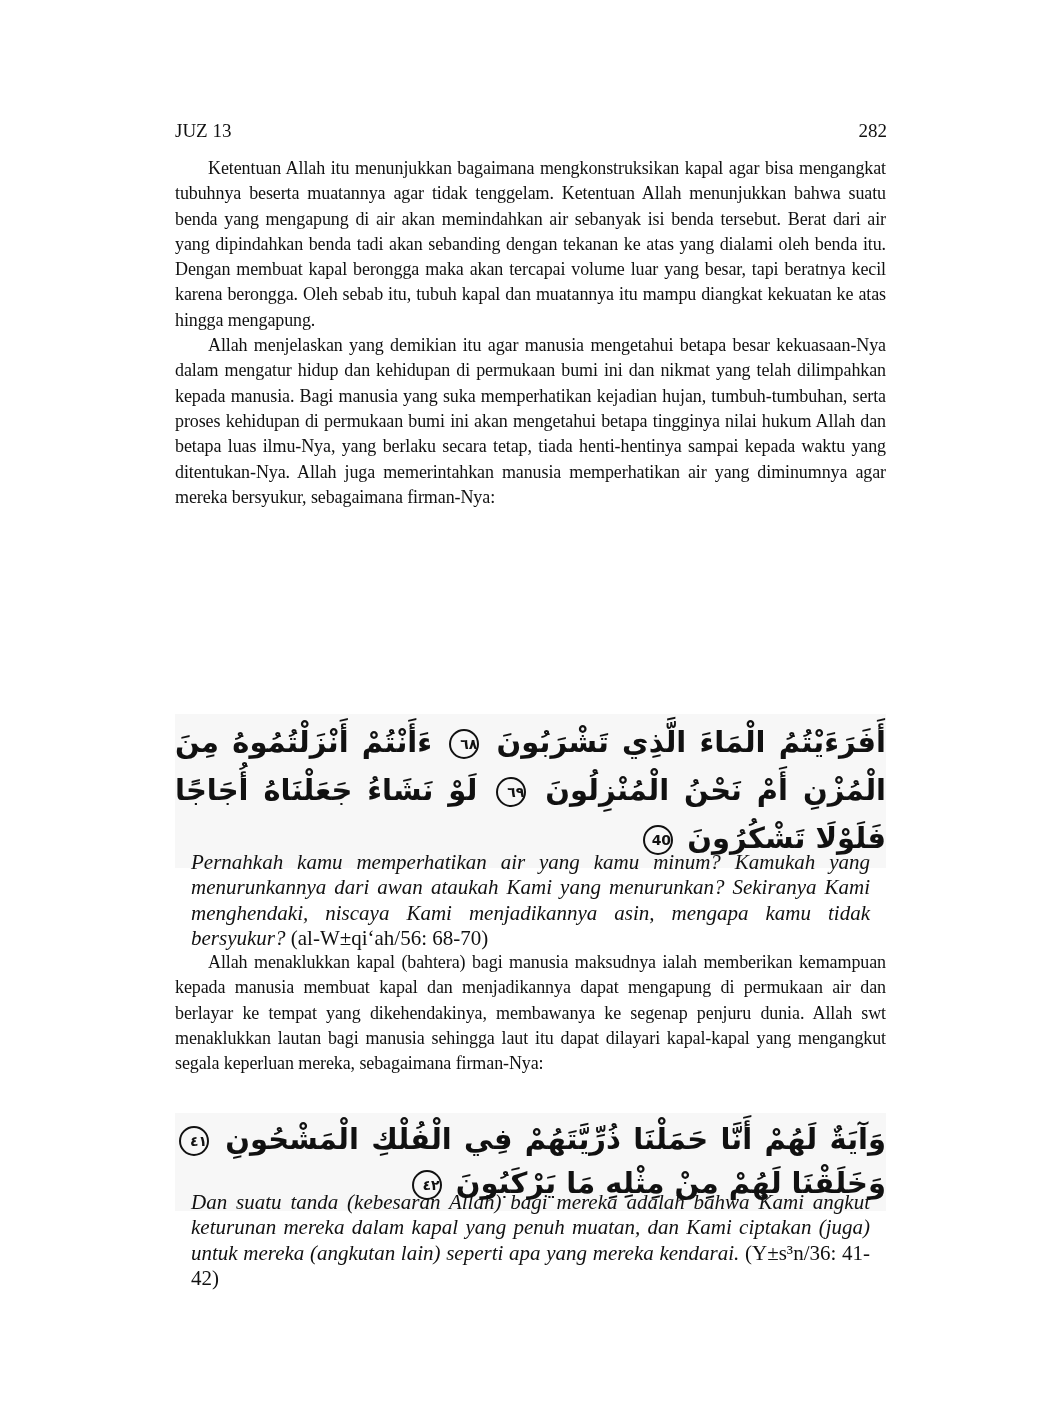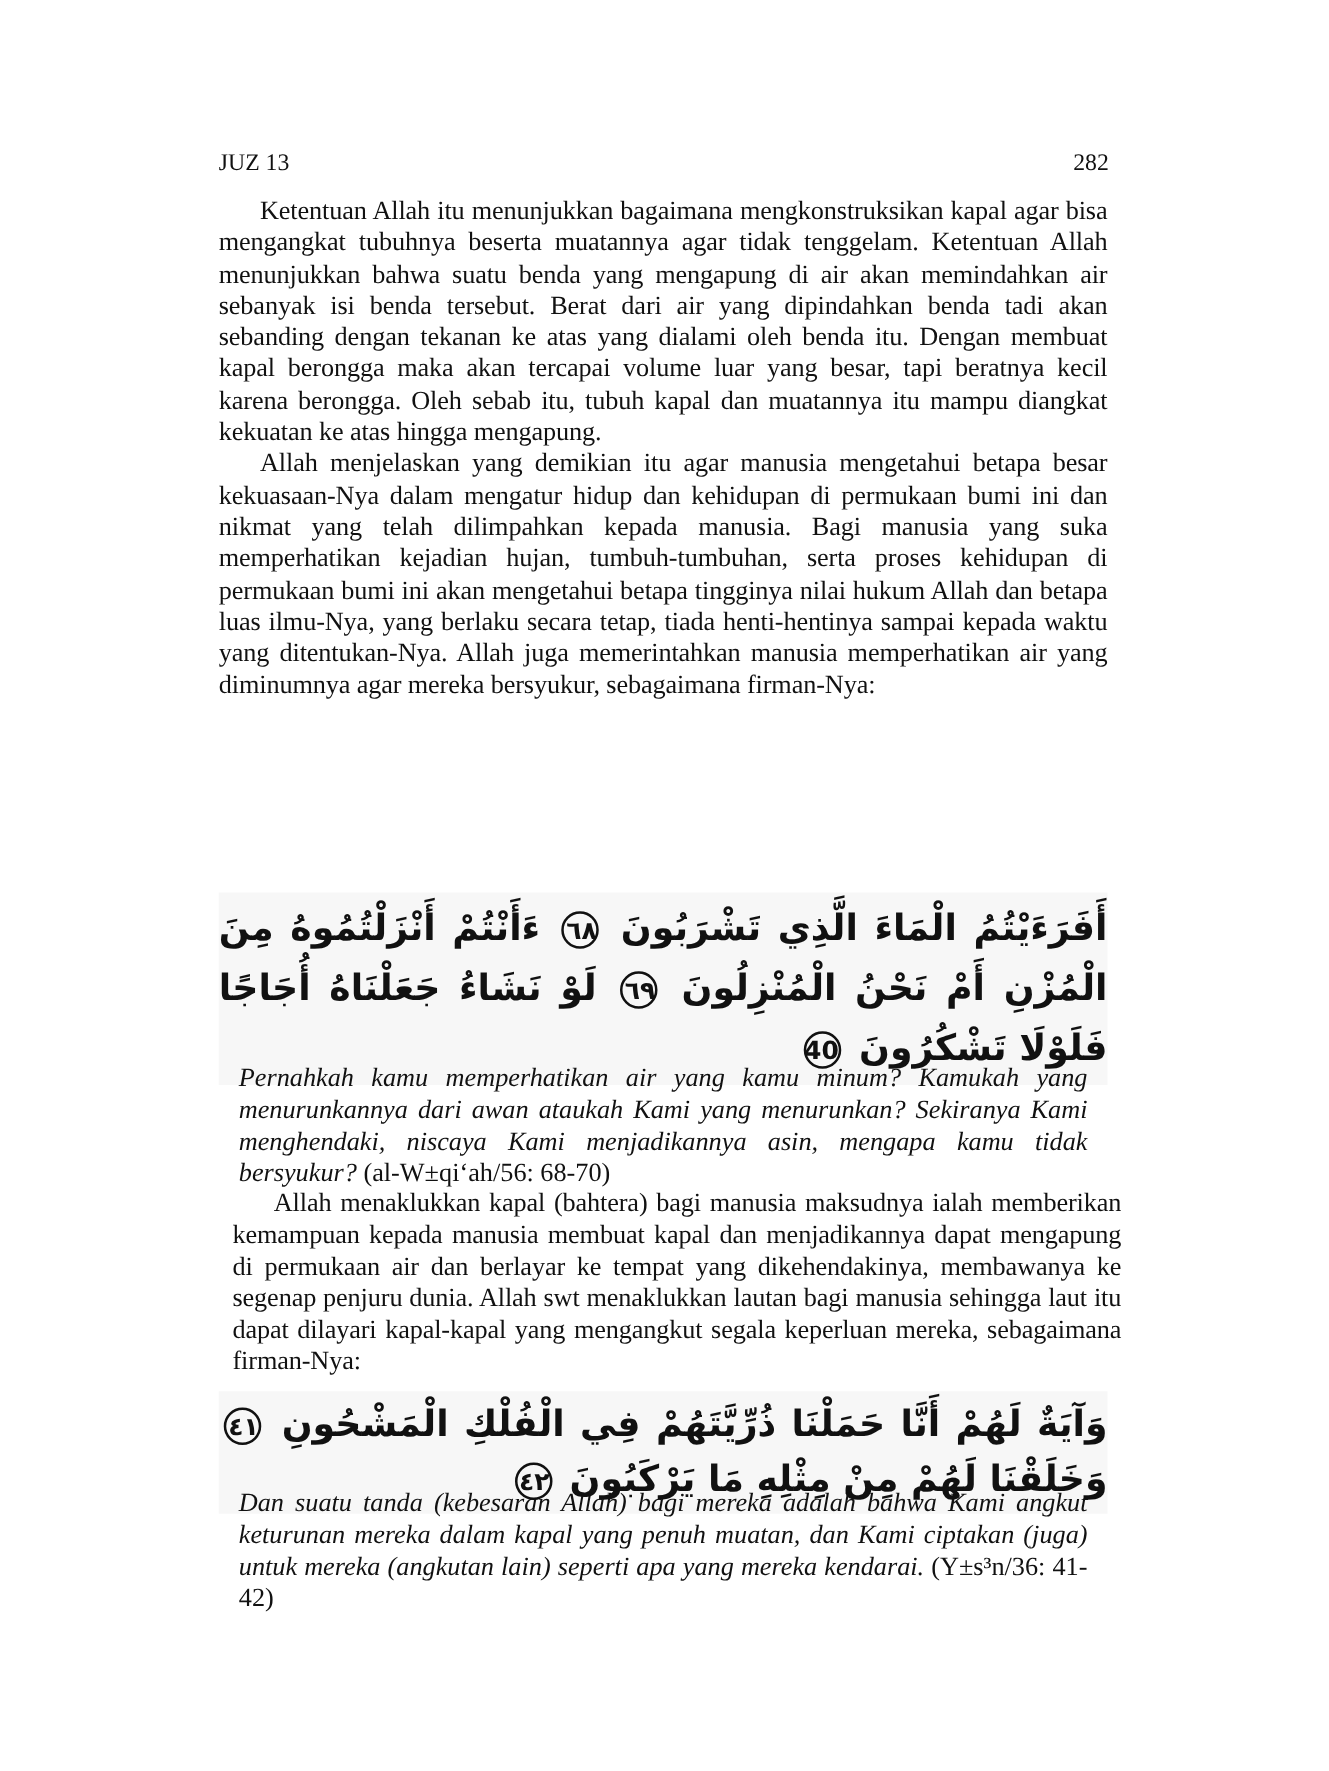--- a/index.html
+++ b/index.html
@@ -2,30 +2,30 @@
 <html><head>
 <meta charset="utf-8">
 <style>
   html, body { margin: 0; padding: 0; background: #ffffff; }
   body { width: 1063px; height: 1417px; position: relative; overflow: hidden;
          font-family: "Liberation Serif", "DejaVu Serif", serif; color: #111; }
   .header { position: absolute; top: 76px; left: 175px; width: 712px; height: 26px;
             font-size: 19px; display: flex; justify-content: space-between; align-items: baseline; margin-top: 44px; }
   .header .center { position: absolute; left: 0; right: 0; text-align: center; top: 0; }
   .page { position: absolute; left: 175px; width: 711px; }
-  p.para { margin: 0; font-size: 21px; line-height: 25.3px; text-align: justify;
+  p.para { margin: 0; font-size: 18px; line-height: 25.3px; text-align: justify;
            text-indent: 33px; letter-spacing: -0.1px; }
   p.trans { margin: 16px; font-size: 21px; line-height: 25.3px; text-align: justify; font-style: italic; }
   p.trans .ref { font-style: normal; }
   .arabic { background: #f7f7f7; direction: rtl; text-align: justify; text-align-last: right;
             font-family: "DejaVu Sans", sans-serif; font-weight: bold; font-size: 29px;
             line-height: 48px; color: #111; padding: 4px 0 6px 0; }
   .ayah-num { display: inline-block; border: 2px solid #111; border-radius: 50%;
               width: 26px; height: 26px; line-height: 26px; text-align: center;
-              font-size: 20px; vertical-align: middle; margin: 0 4px; direction: rtl; }
+              font-size: 14px; vertical-align: middle; margin: 0 4px; direction: rtl; }
 </style>
 </head>
 <body>
 
 <div class="header">
   <span>JUZ 13</span>
   <span>282</span>
 </div>
 
 <div class="page" style="top:156px;">
@@ -42,21 +42,21 @@
   <span class="ayah-num">40</span>
 </div>
 
 <div class="page" style="top:834px;">
   <p class="trans">
     <span>Pernahkah kamu memperhatikan air yang kamu minum? Kamukah yang menurunkannya dari awan ataukah Kami yang menurunkan? Sekiranya Kami menghendaki, niscaya Kami menjadikannya asin, mengapa kamu tidak bersyukur?</span>
     <span class="ref">(al-W±qi‘ah/56: 68-70)</span>
   </p>
 </div>
 
-<div class="page" style="top:950px;margin-left:11px;">
+<div class="page" style="top:950px;">
   <p class="para">Allah menaklukkan kapal (bahtera) bagi manusia maksudnya ialah memberikan kemampuan kepada manusia membuat kapal dan menjadikannya dapat mengapung di permukaan air dan berlayar ke tempat yang dikehendakinya, membawanya ke segenap penjuru dunia. Allah swt menaklukkan lautan bagi manusia sehingga laut itu dapat dilayari kapal-kapal yang mengangkut segala keperluan mereka, sebagaimana firman-Nya:</p>
 </div>
 
 <div class="page arabic" style="top:1113px; line-height:44px;">
   <span>وَآيَةٌ لَهُمْ أَنَّا حَمَلْنَا ذُرِّيَّتَهُمْ فِي الْفُلْكِ الْمَشْحُونِ</span>
   <span class="ayah-num">٤١</span>
   <span>وَخَلَقْنَا لَهُمْ مِنْ مِثْلِهِ مَا يَرْكَبُونَ</span>
   <span class="ayah-num">٤٢</span>
 </div>
 

